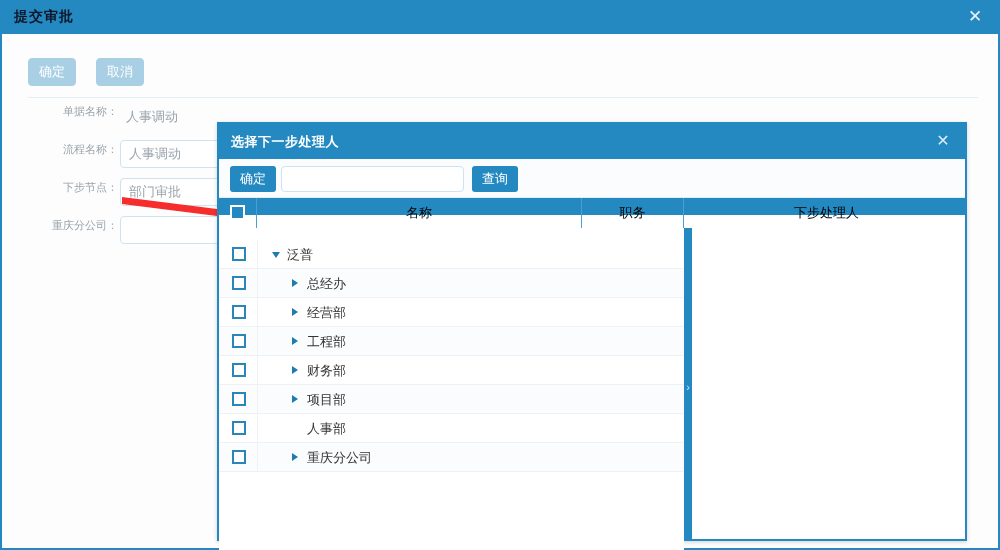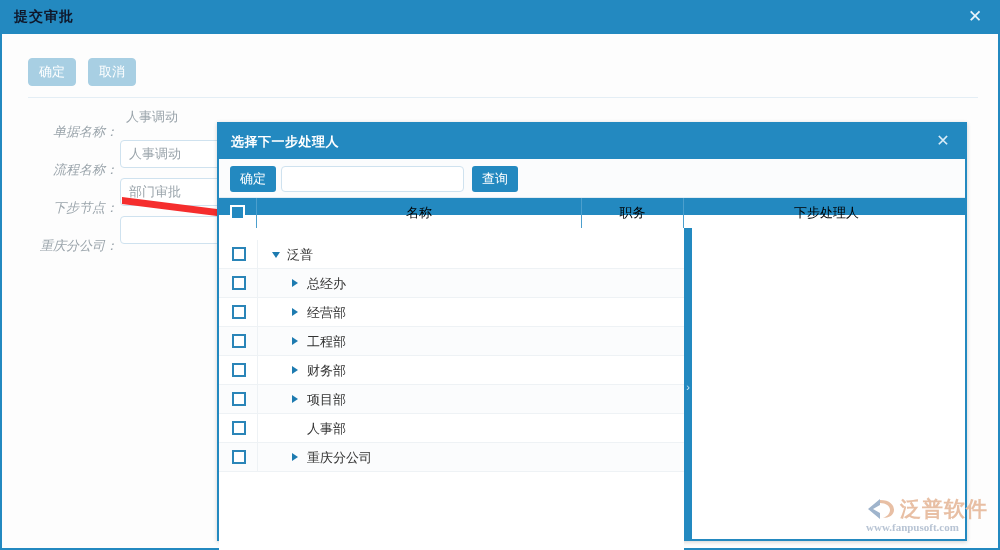--- a/index.html
+++ b/index.html
@@ -49,33 +49,33 @@
     border-radius: 4px;
     color: #ffffff;
     font-size: 13px;
     line-height: 26px;
     text-align: center;
     padding: 0 10px;
     box-sizing: border-box;
     cursor: pointer;
   }
   #btn-confirm { left: 26px; }
-  #btn-cancel  { left: 86px; }
+  #btn-cancel  { left: 94px; }
   .tb-divider {
     position: absolute; left: 26px; top: 97px; width: 950px; height: 1px;
     background: #e4eef5;
   }
 
   
   .form { position: absolute; left: 0; top: 100px; width: 996px; }
   .form-row { position: relative; height: 38px; }
   .form-label {
-    position: absolute; left: 34px; top: 23px; width: 82px;
+    position: absolute; left: 34px; top: 4px; width: 82px;
     text-align: right;
-    font-size: 13px; color: #9aa4ab; font-style: italic;
+    font-size: 11px; color: #9aa4ab;
   }
   .form-static {
     position: absolute; left: 124px; top: 8px;
     font-size: 13px; color: #9aa4ab;
   }
   .form-input {
     position: absolute; left: 118px; top: 2px;
     width: 210px; height: 28px;
     border: 1px solid #cfe2ef;
     border-radius: 4px;
@@ -367,22 +367,14 @@
     </div>
 
     <div class="splitter">
       <div class="split-handle">›</div>
     </div>
 
     <div class="sel-pane"></div>
 
   </div>
 
-  <div class="watermark">
-    <svg width="34" height="26" viewBox="0 0 34 26" style="position:absolute;left:0;top:1px">
-      <path d="M4 13 L16 3 L16 9 L9 13 L16 17 L16 23 Z" fill="#9fb4cc"></path>
-      <path d="M16 4 C26 4 30 9 30 14 C30 19 25 22 19 22 C24 20 26 17 26 14 C26 10 22 7 16 7 Z" fill="#e8bfa4"></path>
-    </svg>
-    <div class="wm-text">泛普软件</div>
-    <div class="wm-url">www.fanpusoft.com</div>
-  </div>
 
 </div>
 
 </body></html>

